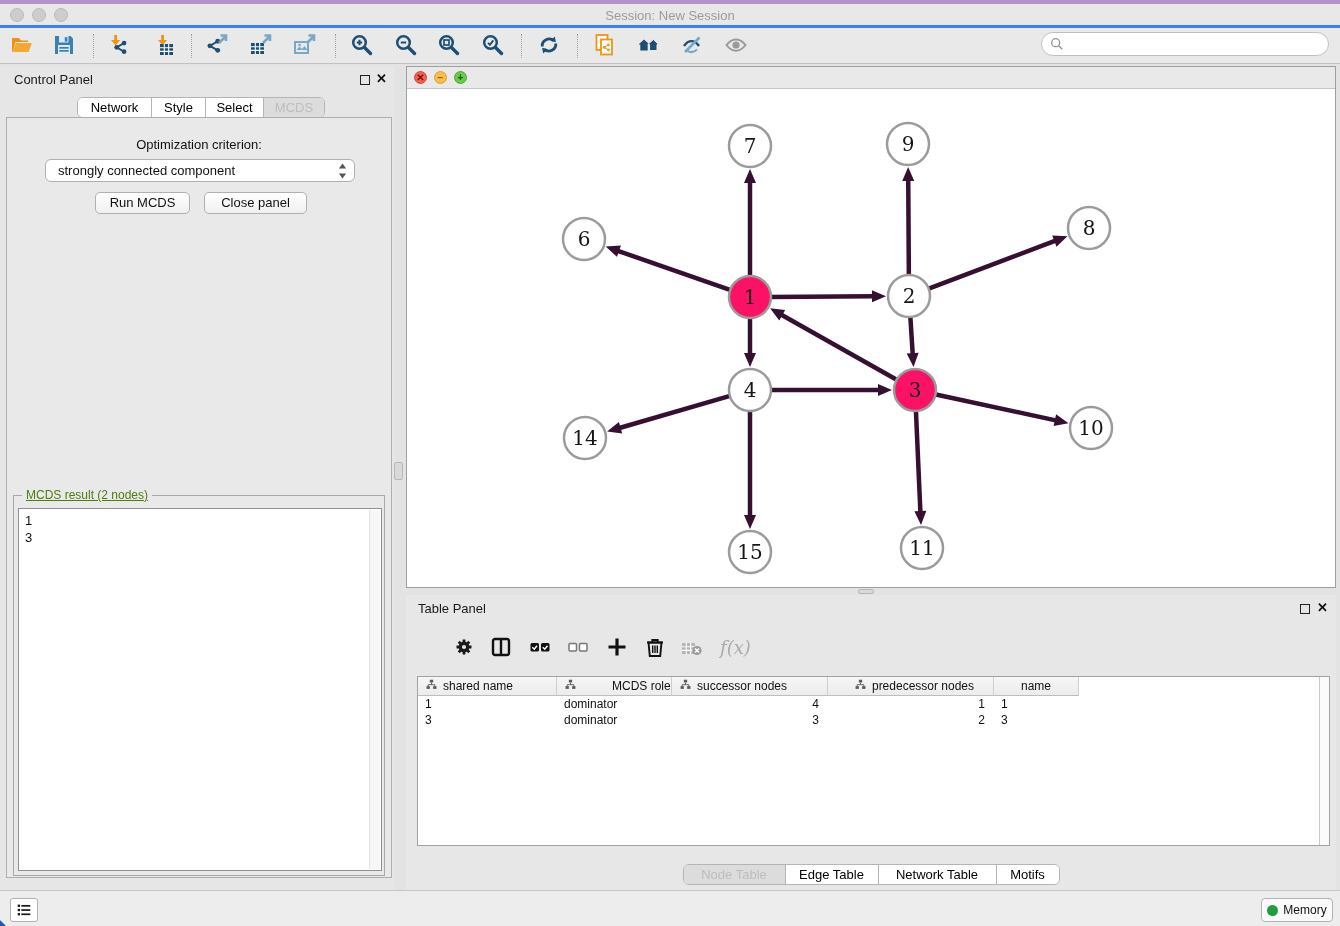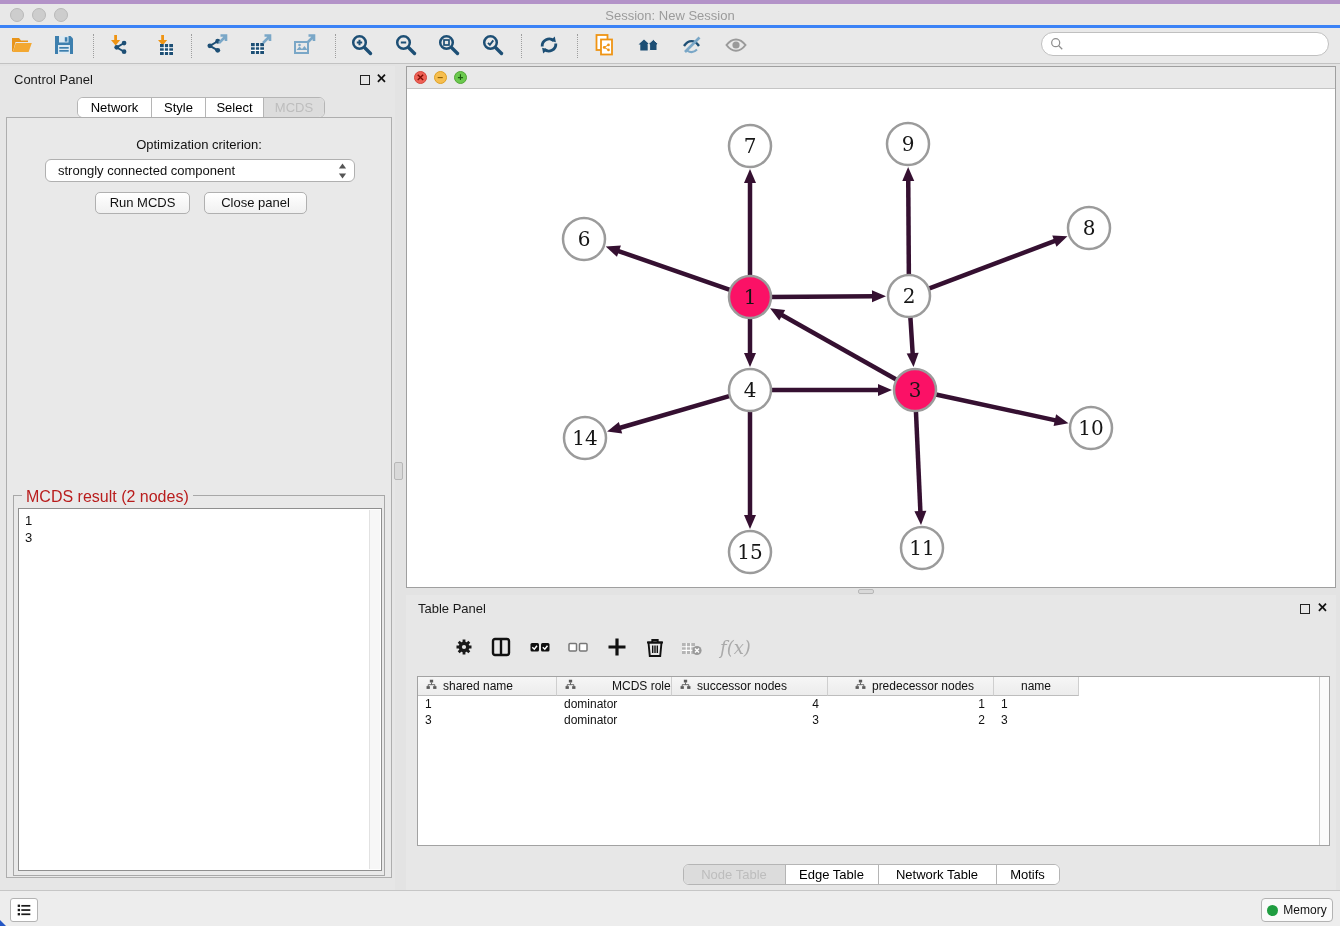--- a/index.html
+++ b/index.html
@@ -29,21 +29,21 @@
   .segtabs { position:absolute; display:flex; border:1px solid #b5b5b5; border-radius:6px; overflow:hidden; background:#fff; height:21px; }
   .segtab { font-size:13px; line-height:19px; text-align:center; background:#fff; color:#000; border-right:1px solid #b5b5b5; cursor:default; }
   .segtab:last-child { border-right:none; }
   .segtab.active { background:#dcdcdc; color:#bdbdbd; }
   .cp-content { position:absolute; left:6px; top:51px; width:386px; height:761px; background:#e9e9e9; border:1px solid #aeaeae; }
   .opt-label { position:absolute; left:0; right:0; top:19px; text-align:center; font-size:13px; color:#111; }
   .combo { position:absolute; left:38px; top:41px; width:310px; height:23px; background:#fff; border:1px solid #b0b0b0; border-radius:6px; font-size:13px; line-height:21px; padding-left:12px; color:#111; }
   .combo .arrows { position:absolute; right:6px; top:2px; width:11px; height:18px; }
   .btn { position:absolute; top:74px; height:22px; background:linear-gradient(#ffffff,#f0f0f0); border:1px solid #b0b0b0; border-radius:5px; font-size:13px; text-align:center; line-height:20px; color:#111; }
   .groupbox { position:absolute; left:6px; top:377px; width:372px; height:381px; border:1px solid #a8a8a8; }
-  .groupbox .legend { position:absolute; left:8px; top:-8px; background:#e9e9e9; padding:0 4px; font-size:16px; color:#b91c1c; }
+  .groupbox .legend { position:absolute; left:8px; top:-8px; background:#e9e9e9; padding:0 4px; font-size:12px; color:#4d7c0f;text-decoration:underline; }
   .result-area { position:absolute; left:4px; top:12px; width:364px; height:363px; background:#fff; border:1px solid #8f8f8f; }
   .result-text { position:absolute; left:0; top:0; right:12px; bottom:0; font-size:13px; line-height:17px; padding:3px 6px; color:#111; white-space:pre; font-family:"Liberation Sans",sans-serif; }
   .result-scroll { position:absolute; right:1px; top:1px; bottom:1px; width:11px; background:#f7f7f7; border-left:1px solid #e2e2e2; }
 
   
   .vhandle { position:absolute; left:394px; top:462px; width:9px; height:18px; background:#d9d9d9; border:1px solid #b7b7b7; border-radius:2px; }
   .hhandle { position:absolute; left:858px; top:589px; width:16px; height:5px; background:#d9d9d9; border:1px solid #b7b7b7; border-radius:2px; }
 
   
   .net-window { position:absolute; left:406px; top:66px; width:930px; height:522px; background:#fff; border:1px solid #9f9f9f; }

